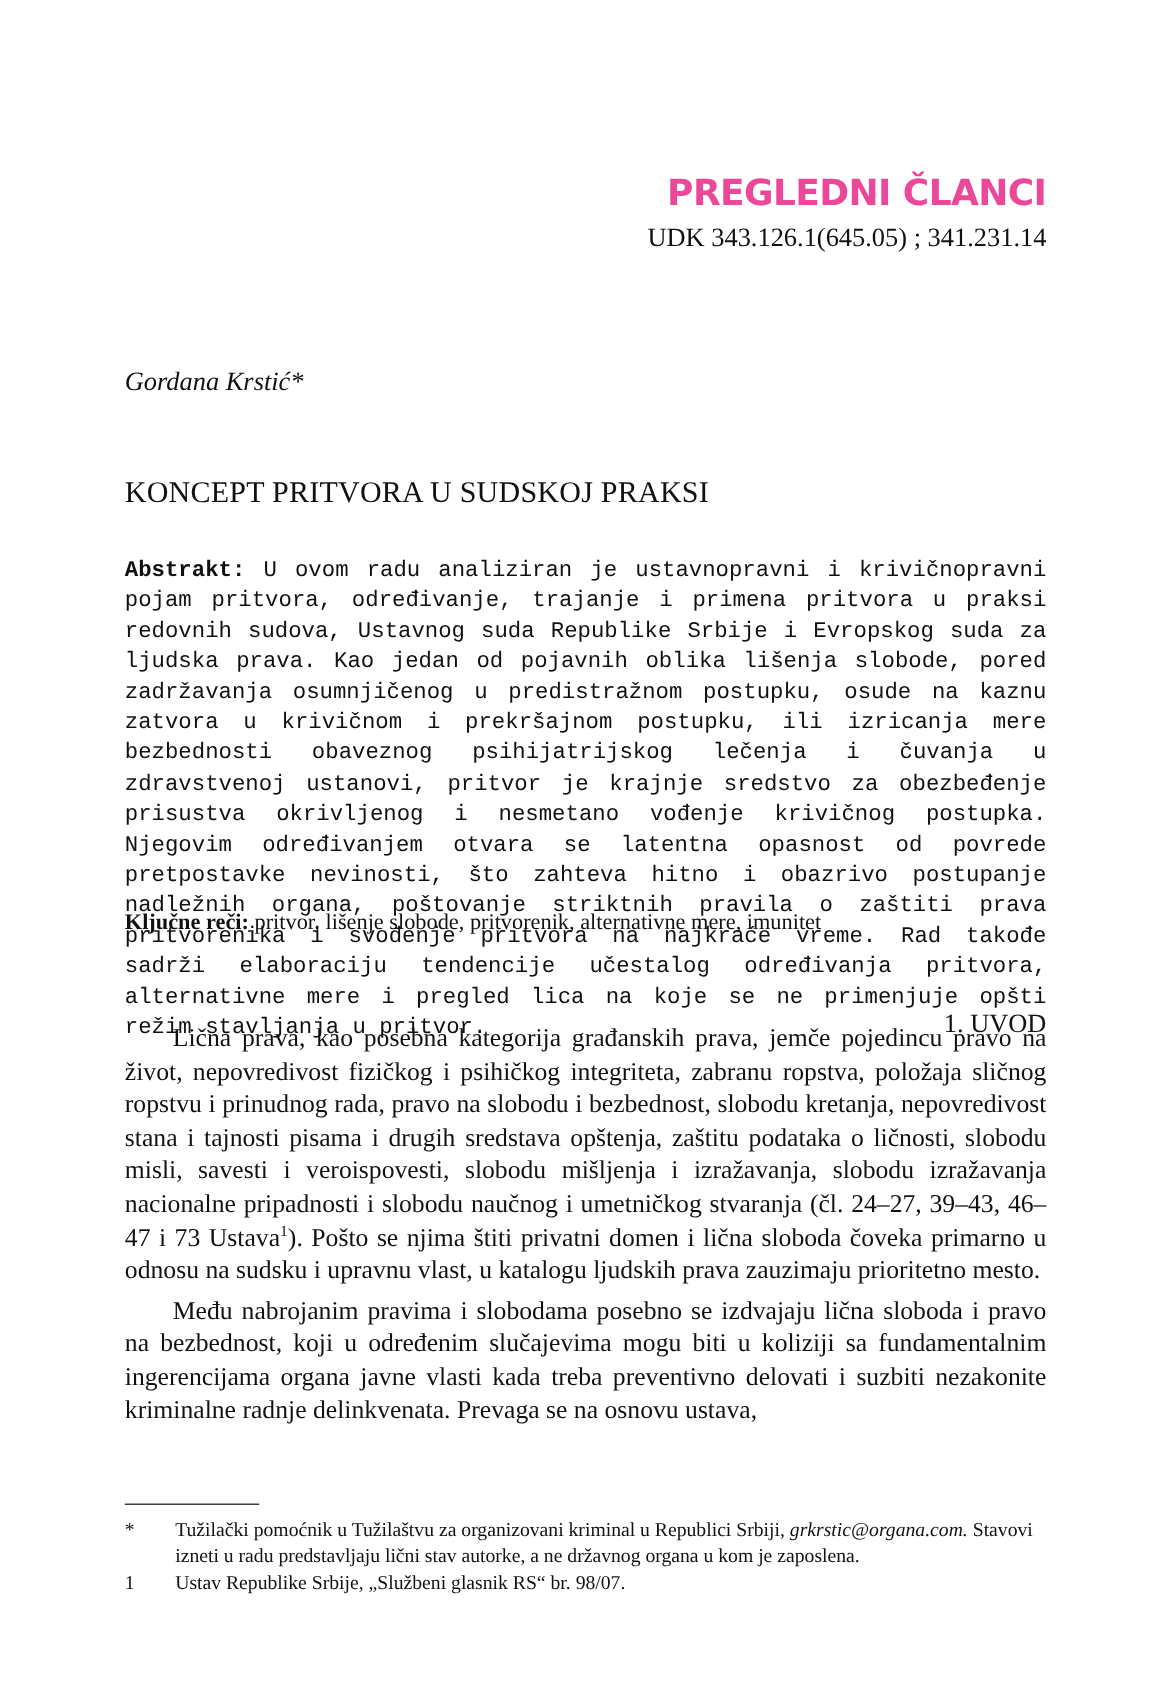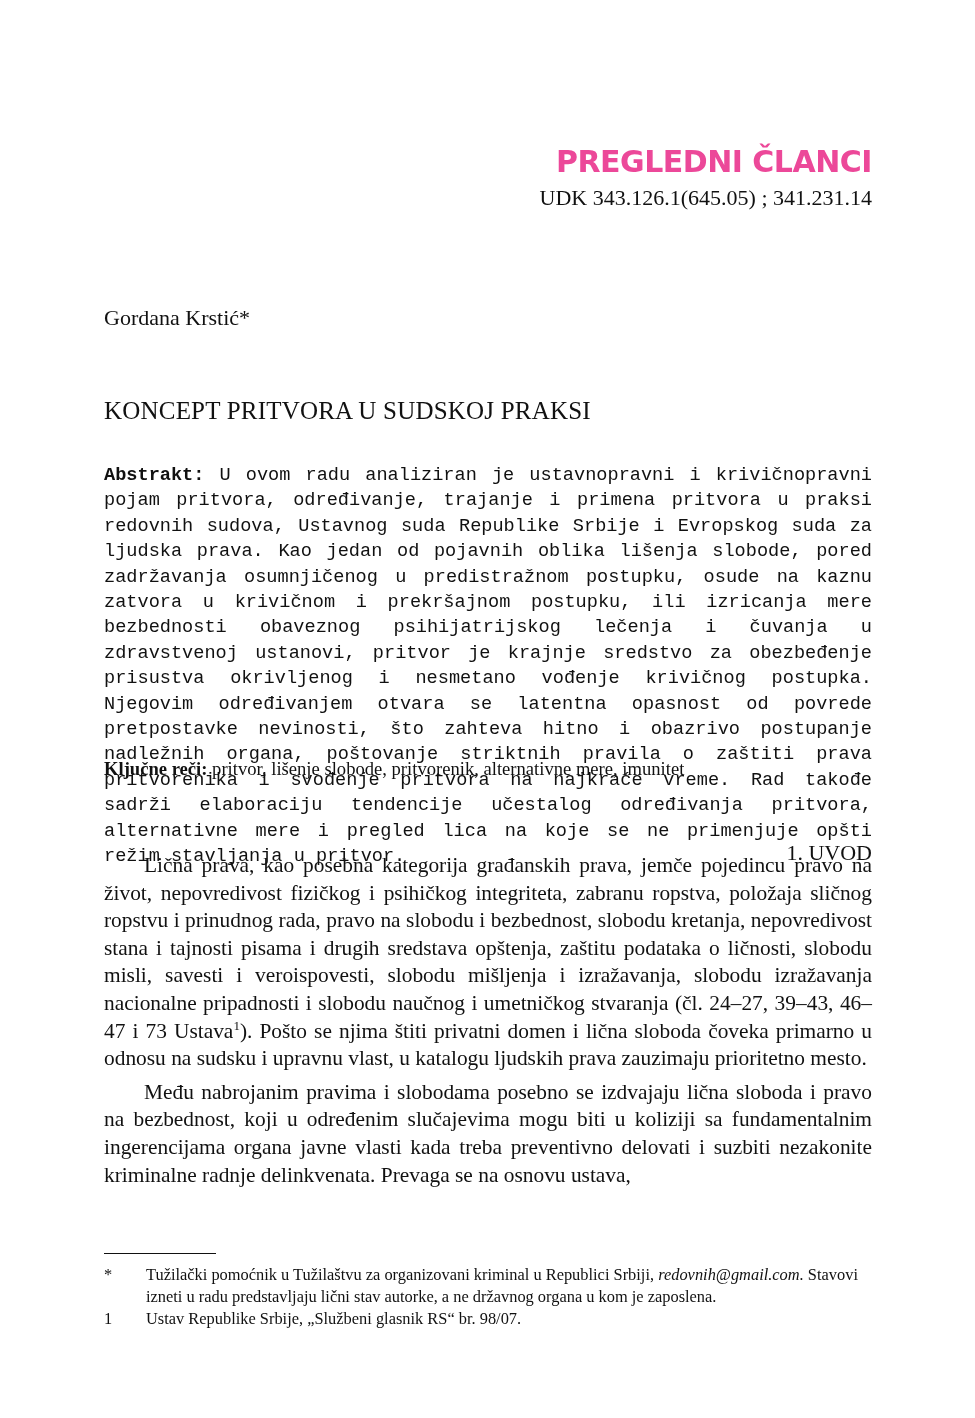--- a/index.html
+++ b/index.html
@@ -13,21 +13,21 @@
       font-family: "DejaVu Sans", "Liberation Sans", sans-serif;
       font-weight: bold; font-size: 30px; letter-spacing: -0.5px;
       line-height: 40px; text-align: right; color: #ec4899;
     }
     .meta {
       position: absolute; right: 103px; top: 184px; text-align: right;
       font-size: 22px; line-height: 28px;
     }
     .author {
       position: absolute; left: 104px; top: 304px;
-      font-size: 22px; line-height: 28px;
+      font-style: italic; font-size: 22px; line-height: 28px;
     }
     .title {
       position: absolute; left: 104px; right: 103px; top: 394px;
       text-align: left; font-size: 25px; line-height: 34px; letter-spacing: 0.2px;
     }
     .abstract {
       position: absolute; left: 104px; right: 103px; top: 463px;
       font-size: 18.6px; line-height: 25.4px; text-align: justify; font-family: Liberation Mono, monospace;
     }
     .abstract b, .keywords b { font-weight: bold; }
@@ -80,19 +80,19 @@
 <div class="body">
   <p><span>Lična prava, kao posebna kategorija građanskih prava, jemče pojedincu pravo na život, nepovredivost fizičkog i psihičkog integriteta, zabranu ropstva, položaja sličnog ropstvu i prinudnog rada, pravo na slobodu i bezbednost, slobodu kretanja, nepovredivost stana i tajnosti pisama i drugih sredstava opštenja, zaštitu podataka o ličnosti, slobodu misli, savesti i veroispovesti, slobodu mišljenja i izražavanja, slobodu izražavanja nacionalne pripadnosti i slobodu naučnog i umetničkog stvaranja (čl. 24–27, 39–43, 46–47 i 73 Ustava</span><sup>1</sup><span>). Pošto se njima štiti privatni domen i lična sloboda čoveka primarno u odnosu na sudsku i upravnu vlast, u katalogu ljudskih prava zauzimaju prioritetno mesto.</span></p>
   <p>Među nabrojanim pravima i slobodama posebno se izdvajaju lična sloboda i pravo na bezbednost, koji u određenim slučajevima mogu biti u koliziji sa fundamentalnim ingerencijama organa javne vlasti kada treba preventivno delovati i suzbiti nezakonite kriminalne radnje delinkvenata. Prevaga se na osnovu ustava,</p>
 </div>
 
 <div class="fn-rule"></div>
 
 <div class="footnotes">
   <div class="fn">
     <span class="fn-mark">*</span>
-    <span class="fn-text"><span>Tužilački pomoćnik u Tužilaštvu za organizovani kriminal u Republici Srbiji, </span><i>redovnih@gmail.com.</i><span> Stavovi izneti u radu predstavljaju lični stav autorke, a ne državnog organa u kom je zaposlena.</span></span>
+    <span class="fn-text"><span>Tužilački pomoćnik u Tužilaštvu za organizovani kriminal u Republici Srbiji, </span><i>grkrstic@organa.com.</i><span> Stavovi izneti u radu predstavljaju lični stav autorke, a ne državnog organa u kom je zaposlena.</span></span>
   </div>
   <div class="fn">
     <span class="fn-mark">1</span>
     <span class="fn-text">Ustav Republike Srbije, „Službeni glasnik RS“ br. 98/07.</span>
   </div>
 </div>
 
 </body></html>

